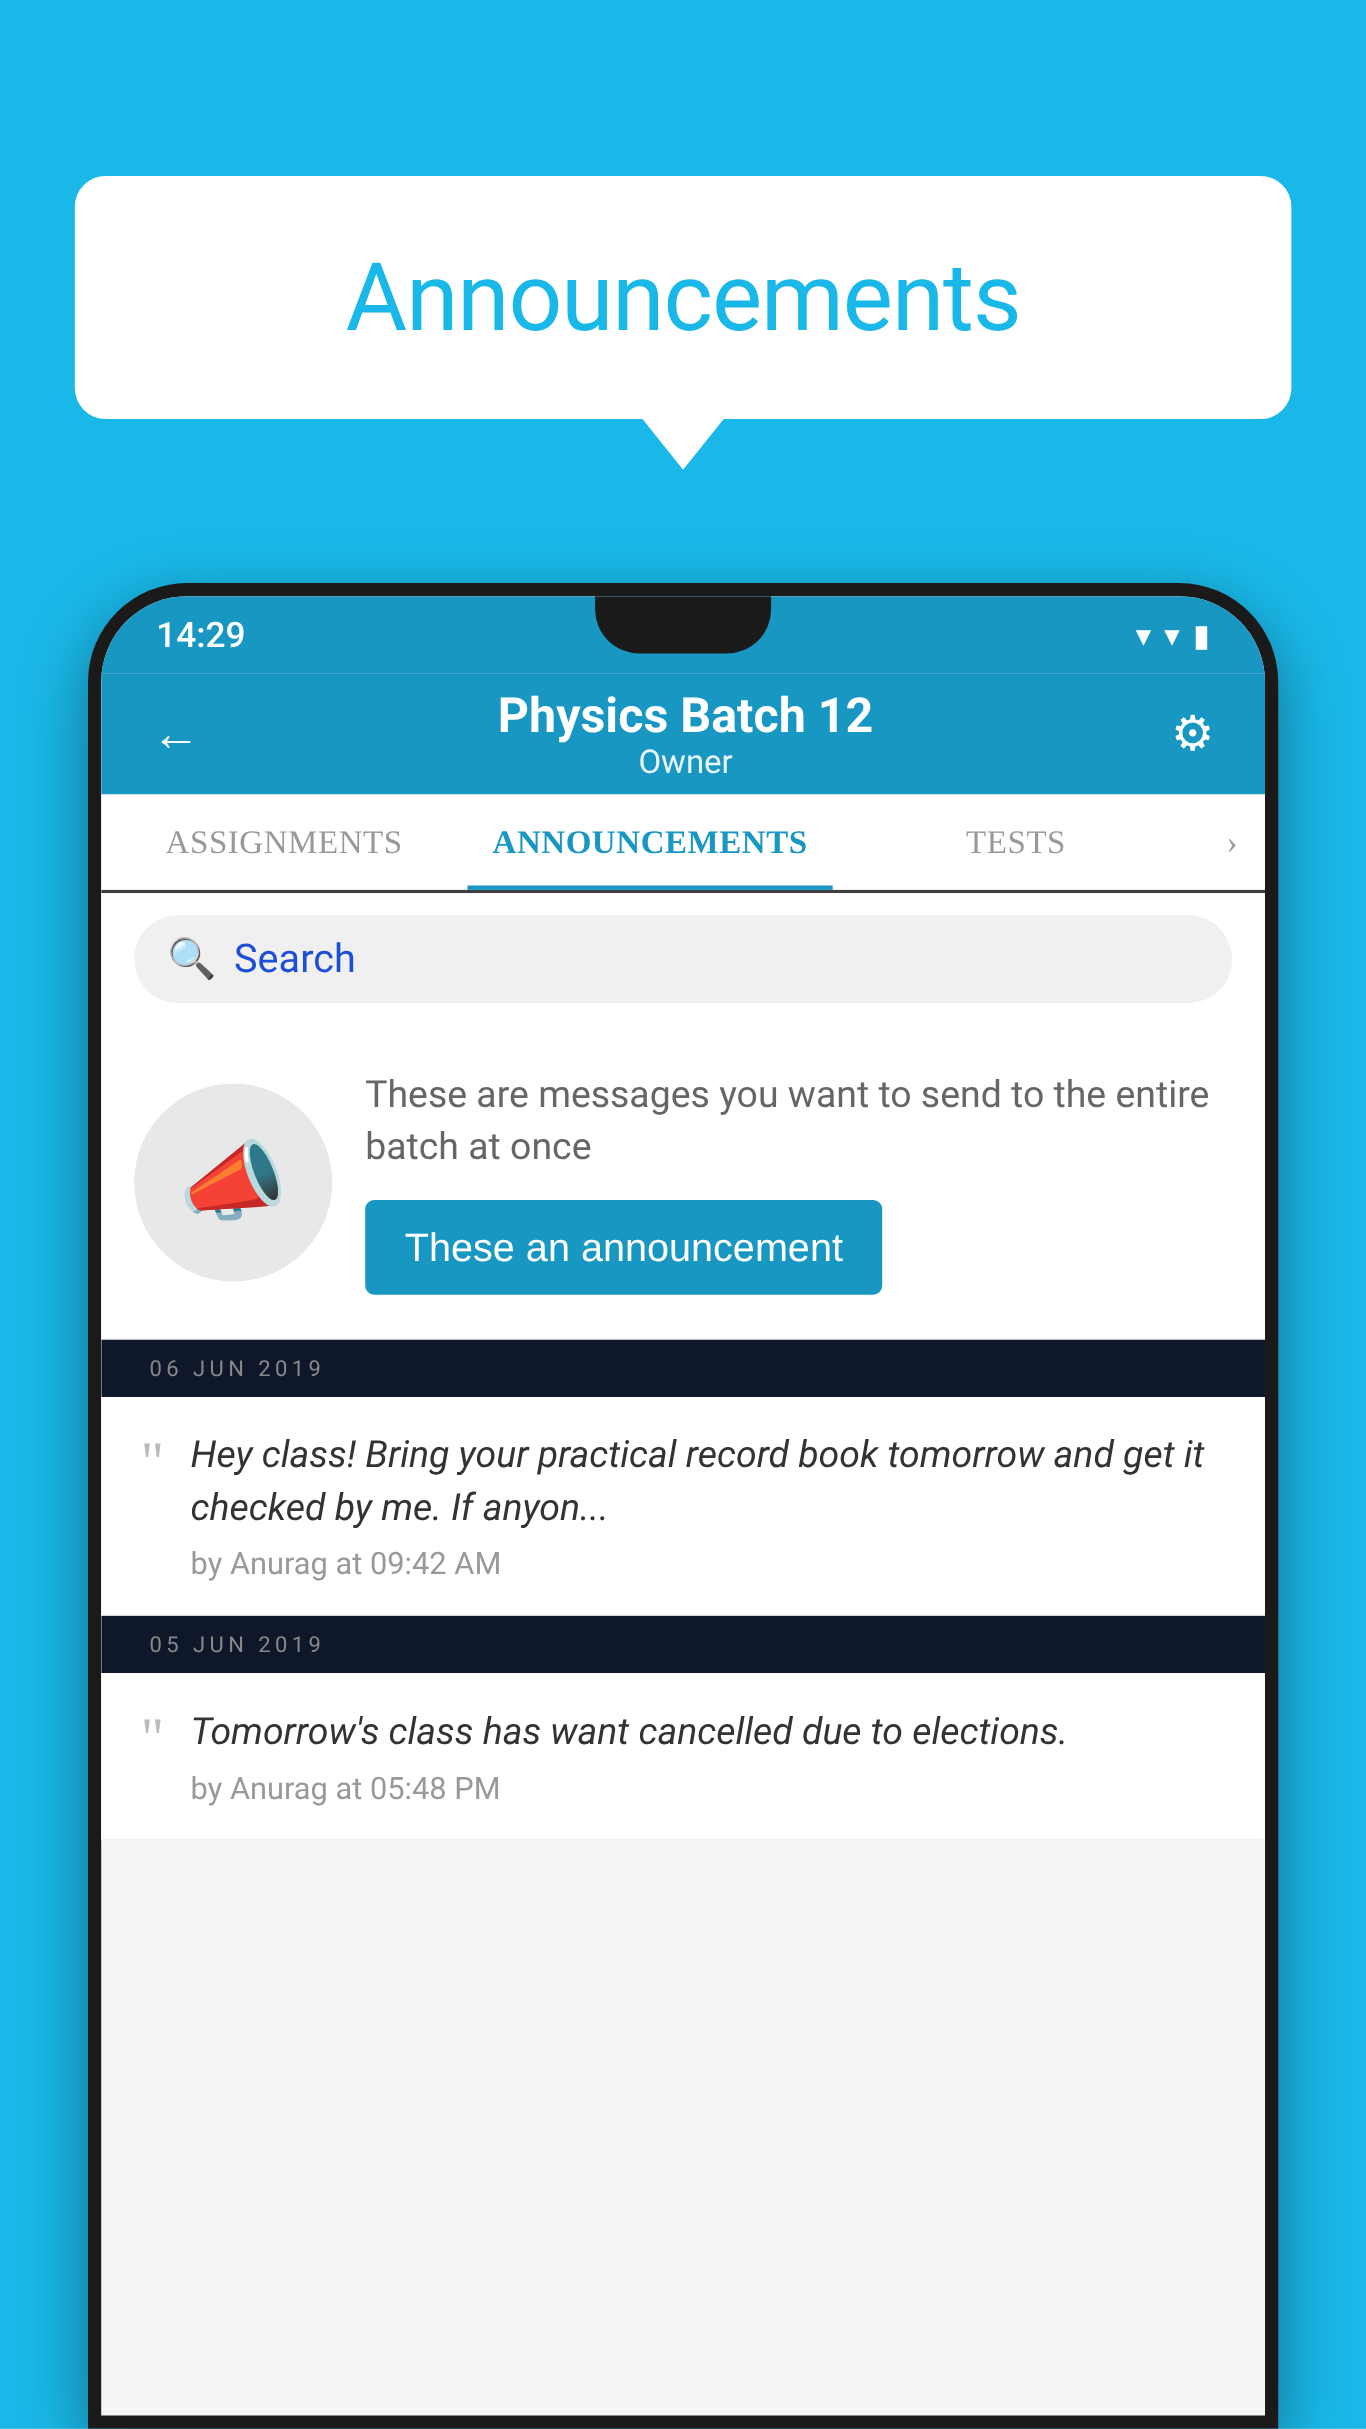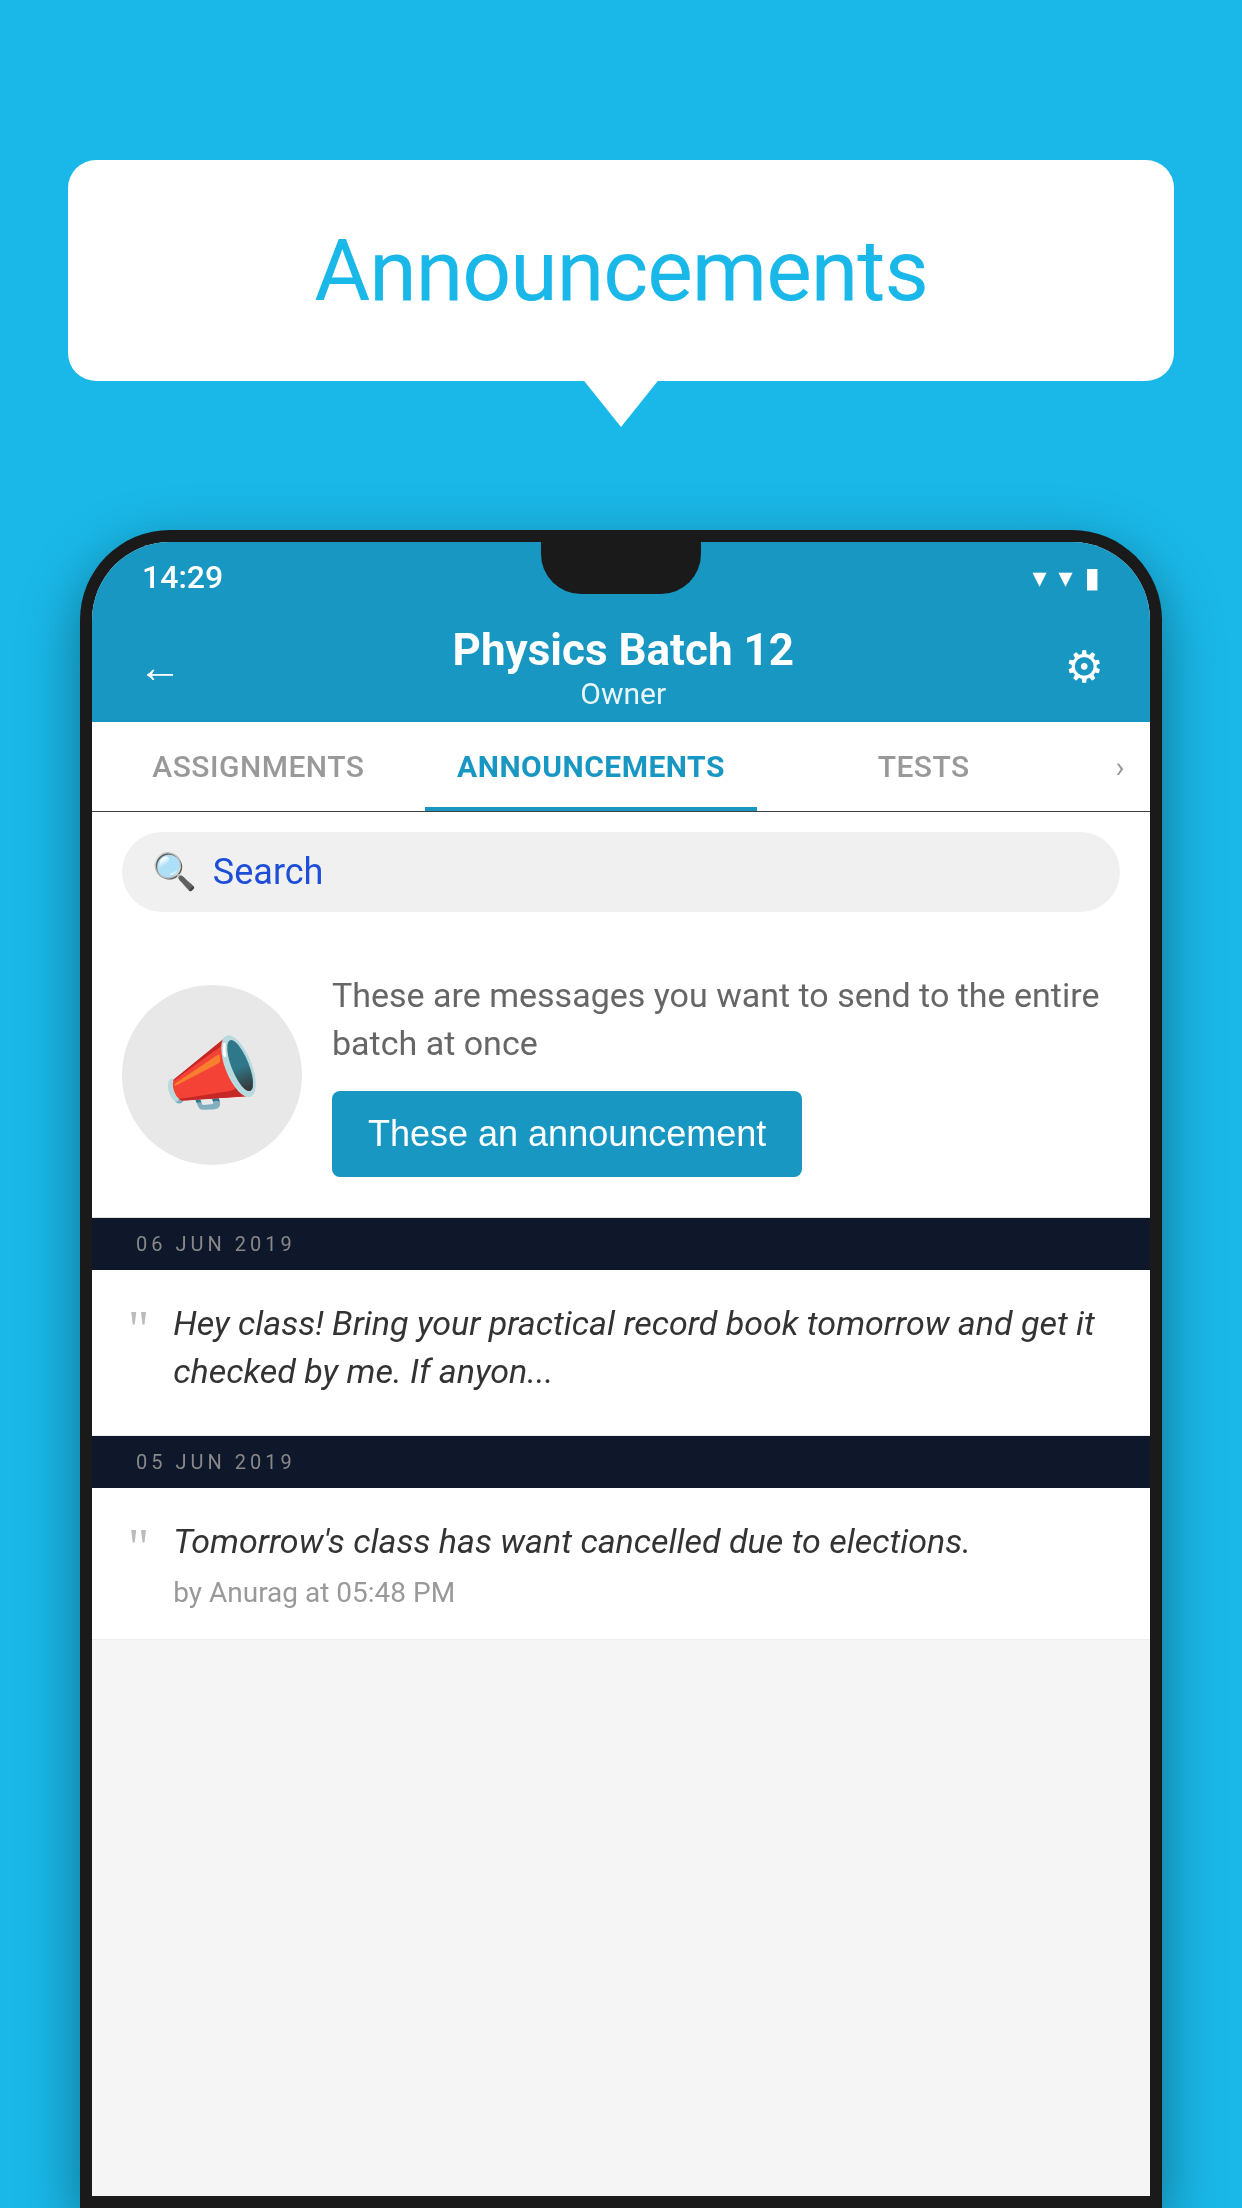--- a/index.html
+++ b/index.html
@@ -156,22 +156,23 @@
       font-size: 44px;
       cursor: pointer;
       padding: 10px;
     }
 
     
     .tabs-container {
       background: white;
       display: flex;
       align-items: center;
-      border-bottom: 1px solid #404040;
+      border-bottom: 3px solid #404040;
       height: 90px;
+      font-family: Liberation Serif, serif;
     }
 
     .tab {
       flex: 1;
       text-align: center;
       font-size: 30px;
       font-weight: 500;
       color: #999;
       height: 100%;
       display: flex;
@@ -396,20 +397,21 @@
           <button class="make-announcement-btn">These an announcement</button>
         </div>
       </div>
 
       <div class="date-separator">06  JUN  2019</div>
 
       <div class="announcement-item">
         <div class="quote-icon">"</div>
         <div class="announcement-content">
           <div class="announcement-text">Hey class! Bring your practical record book tomorrow and get it checked by me. If anyon...</div>
+          <div class="announcement-meta">by Anurag at 09:42 AM</div>
         </div>
       </div>
 
       <div class="date-separator">05  JUN  2019</div>
 
       <div class="announcement-item">
         <div class="quote-icon">"</div>
         <div class="announcement-content">
           <div class="announcement-text">Tomorrow's class has want cancelled due to elections.</div>
           <div class="announcement-meta">by Anurag at 05:48 PM</div>

